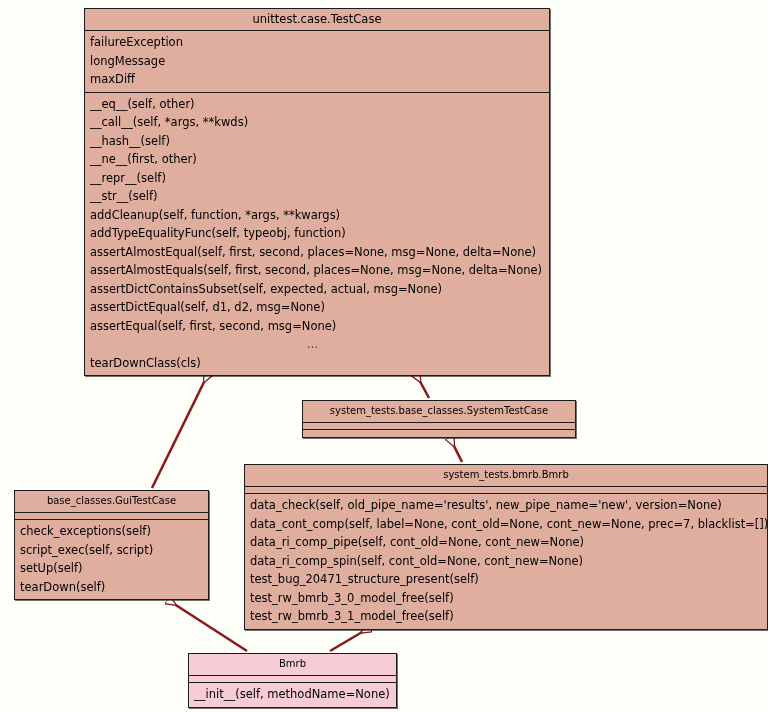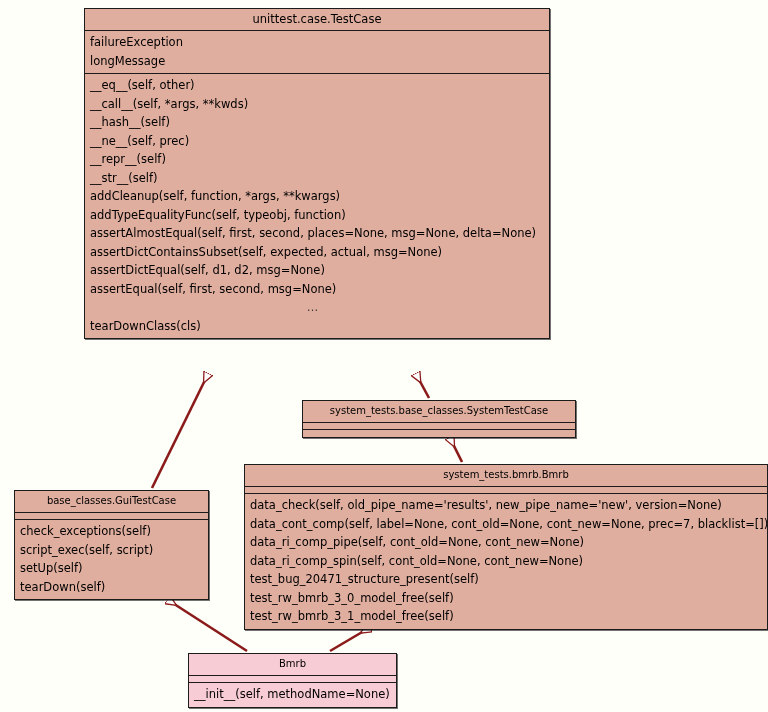--- a/index.html
+++ b/index.html
@@ -137,32 +137,34 @@
      system_tests.bmrb.Bmrb --&gt;
     <line x1="330" y1="651" x2="369" y2="628" stroke="#8b1a1a" stroke-width="2.6" marker-end="url(#uml-triangle)"></line>
   </svg>
 
   <div class="uml-class" id="box-testcase">
     <div class="uml-title">unittest.case.TestCase</div>
 
     <div class="uml-compartment">
       <div class="uml-row">failureException</div>
       <div class="uml-row">longMessage</div>
+      <div class="uml-row">maxDiff</div>
     </div>
 
     <div class="uml-compartment last">
       <div class="uml-row">__eq__(self, other)</div>
       <div class="uml-row">__call__(self, *args, **kwds)</div>
       <div class="uml-row">__hash__(self)</div>
-      <div class="uml-row">__ne__(self, prec)</div>
+      <div class="uml-row">__ne__(first, other)</div>
       <div class="uml-row">__repr__(self)</div>
       <div class="uml-row">__str__(self)</div>
       <div class="uml-row">addCleanup(self, function, *args, **kwargs)</div>
       <div class="uml-row">addTypeEqualityFunc(self, typeobj, function)</div>
       <div class="uml-row">assertAlmostEqual(self, first, second, places=None, msg=None, delta=None)</div>
+      <div class="uml-row">assertAlmostEquals(self, first, second, places=None, msg=None, delta=None)</div>
       <div class="uml-row">assertDictContainsSubset(self, expected, actual, msg=None)</div>
       <div class="uml-row">assertDictEqual(self, d1, d2, msg=None)</div>
       <div class="uml-row">assertEqual(self, first, second, msg=None)</div>
       <div class="uml-row ellipsis">…</div>
       <div class="uml-row">tearDownClass(cls)</div>
     </div>
   </div>
 
   <div class="uml-class compact" id="box-systemtestcase">
     <div class="uml-title">system_tests.base_classes.SystemTestCase</div>

